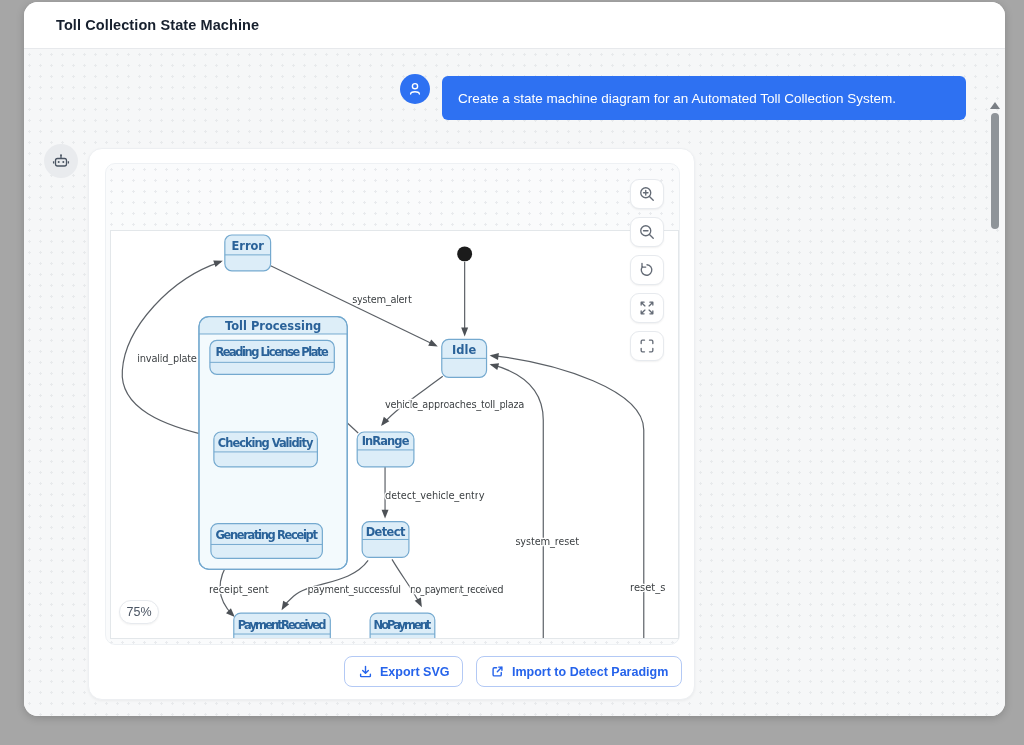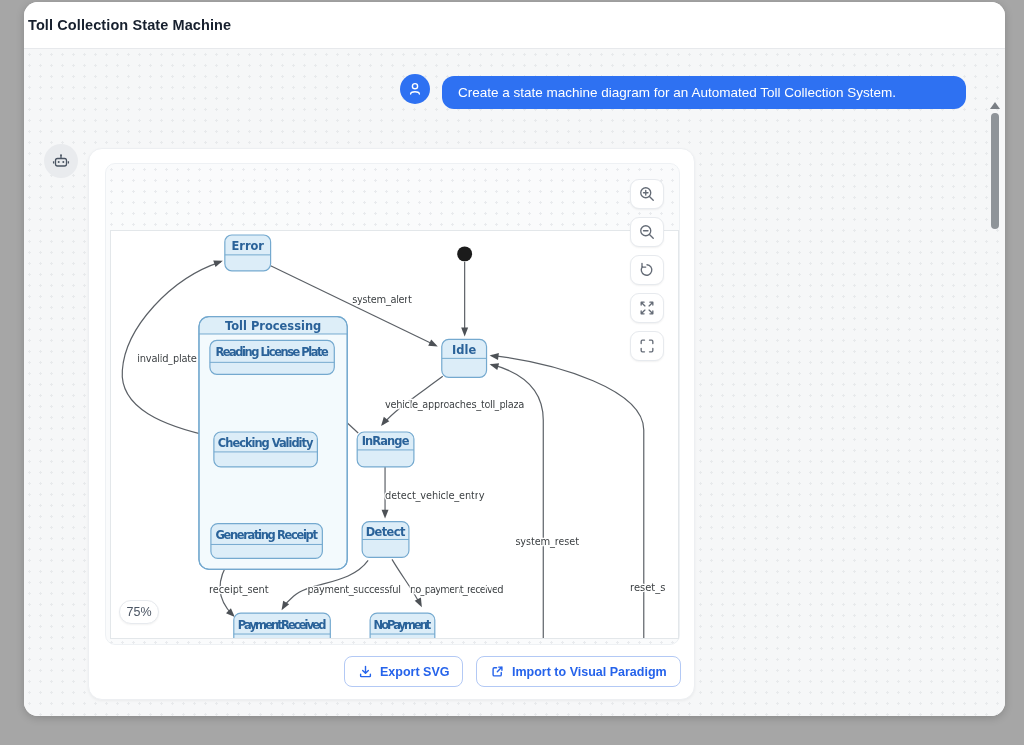--- a/index.html
+++ b/index.html
@@ -5,34 +5,34 @@
   * { margin:0; padding:0; box-sizing:border-box; }
   html,body { width:1024px; height:745px; overflow:hidden; font-family:"Liberation Sans", sans-serif; }
   .stage { position:relative; width:1024px; height:745px; background:#a6a6a6; }
   .window {
     position:absolute; left:24px; top:2px; width:981px; height:714px;
     background:#ffffff; border-radius:14px; overflow:hidden;
     box-shadow:0 2px 8px rgba(0,0,0,.18);
   }
   .app-header {
     position:absolute; left:0; top:0; right:0; height:47px; background:#ffffff;
-    border-bottom:1px solid #e7e9ec; display:flex; align-items:center; padding-left:4px;
+    border-bottom:1px solid #e7e9ec; display:flex; align-items:center; padding-left:32px;
   }
   .app-title { font-size:14.5px; font-weight:700; color:#17202e; letter-spacing:.1px; }
   .content {
     position:absolute; left:0; top:47px; right:0; bottom:0; background:#f6f7f8;
     background-image:radial-gradient(#e8eaec 1px, transparent 1.2px); background-size:11px 11px;
   }
   
   .user-avatar {
     position:absolute; left:376px; top:25px; width:30px; height:30px; border-radius:50%;
     background:#2e71f2; display:flex; align-items:center; justify-content:center;
   }
   .bubble {
-    position:absolute; left:418px; top:27px; width:524px; height:33px; border-radius:12px;
+    position:absolute; left:418px; top:27px; width:524px; height:44px; border-radius:6px;
     background:#2e71f2; color:#ffffff; font-size:13.5px; display:flex; align-items:center;
     padding:0 16px; white-space:nowrap; overflow:hidden;
   }
   .bot-avatar {
     position:absolute; left:20px; top:95px; width:34px; height:34px; border-radius:50%;
     background:#e9ebee; display:flex; align-items:center; justify-content:center;
   }
   
   .card {
     position:absolute; left:64px; top:99px; width:607px; height:552px; background:#ffffff;
@@ -313,21 +313,21 @@
             <path d="M2.8,11 V12.8 Q2.8,13.5 3.5,13.5 H12.5 Q13.2,13.5 13.2,12.8 V11"></path>
           </svg>
           <span>Export SVG</span>
         </button>
 
         <button class="action-btn import-btn">
           <svg width="15" height="15" viewBox="0 0 16 16" fill="none" stroke="currentColor" stroke-width="1.5" stroke-linecap="round" stroke-linejoin="round">
             <path d="M7,4 H4.6 Q3.3,4 3.3,5.3 V11.4 Q3.3,12.7 4.6,12.7 H10.7 Q12,12.7 12,11.4 V9"></path>
             <path d="M9.3,3.3 H12.7 V6.7 M12.7,3.3 L7.8,8.2"></path>
           </svg>
-          <span>Import to Visual Paradigm</span>
+          <span>Import to Detect Paradigm</span>
         </button>
       </div>
 
       <div class="scroll-up-arrow"></div>
       <div class="scroll-thumb"></div>
     </div>
   </div>
 </div>
 
 </body></html>

